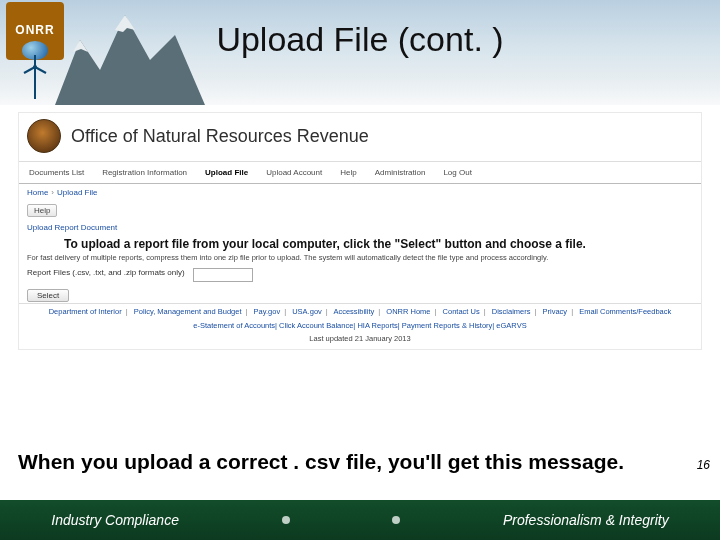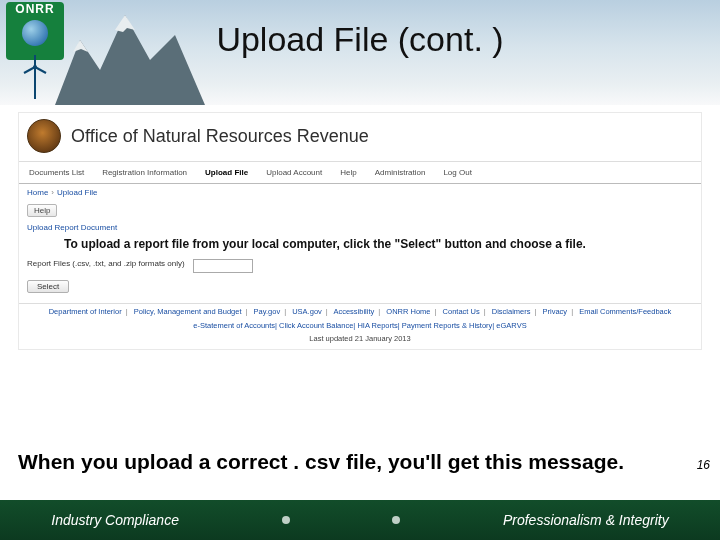--- a/index.html
+++ b/index.html
@@ -4,22 +4,22 @@
 <style>
   * { margin: 0; padding: 0; box-sizing: border-box; }
   body { width: 720px; height: 540px; font-family: "Segoe UI", Arial, sans-serif; background: #fff; position: relative; overflow: hidden; }
 
   
   .header-sky { position: absolute; top: 0; left: 0; right: 0; height: 105px;
     background: linear-gradient(180deg, #b9cfe0 0%, #d7e4ec 45%, #e9eff2 80%, #f8f9fa 100%); }
   .mountain { position: absolute; top: 0; left: 55px; width: 150px; height: 105px; pointer-events:none; }
   .mountain svg { width: 100%; height: 100%; }
 
-  .logo-badge { position: absolute; top: 2px; left: 6px; width: 58px; height: 58px; background: #15803d; border-radius: 4px;
-    display: flex; flex-direction: column; align-items: center; justify-content: flex-start; padding-top: 0; }
+  .logo-badge { position: absolute; top: 2px; left: 6px; width: 58px; height: 58px; background: #a16207; border-radius: 4px;
+    display: flex; flex-direction: column; align-items: center; justify-content: flex-start; padding-top: 21px; }
   .logo-badge .logo-text { color: #fff; font-weight: 700; font-size: 12px; letter-spacing: 1px; }
   .logo-badge .globe { width: 26px; height: 26px; border-radius: 50%; background: radial-gradient(circle at 35% 35%, #9ed0e8 0%, #3a7cb5 70%, #1e5a8a 100%); margin-top: 4px; }
   .turbine { position: absolute; top: 55px; left: 22px; color: #0b4670; }
 
   .slide-title { position: absolute; top: 20px; left: 0; right: 0; text-align: center; font-size: 34px; color: #111; font-weight: 400; font-family: "Segoe UI", Tahoma, sans-serif; }
 
   
   .panel { position: absolute; top: 112px; left: 18px; right: 18px; height: 238px; background: #fff; border: 1px solid #e9e9e9; overflow: hidden; font-family: Arial, Helvetica, sans-serif; }
 
   .app-head { display: flex; align-items: center; gap: 10px; padding: 6px 8px 8px 8px; border-bottom: 1px solid #ddd; }
@@ -111,20 +111,21 @@
 
   <div class="breadcrumb">
     <span>Home</span><span class="sep">›</span><span>Upload File</span>
   </div>
 
   <span class="help-btn">Help</span>
 
   <div class="section-link">Upload Report Document</div>
 
   <div class="instr-main">To upload a report file from your local computer, click the "Select" button and choose a file.</div>
+  <div class="instr-sub">For fast delivery of multiple reports, compress them into one zip file prior to upload. The system will automatically detect the file type and process accordingly.</div>
   <div class="rep-row">
     <span>Report Files (.csv, .txt, and .zip formats only)</span>
     <span class="txtbox"></span>
   </div>
   <span class="select-btn">Select</span>
 
 
   <div class="arrow">
     <svg viewBox="0 0 60 60">
         <defs>

